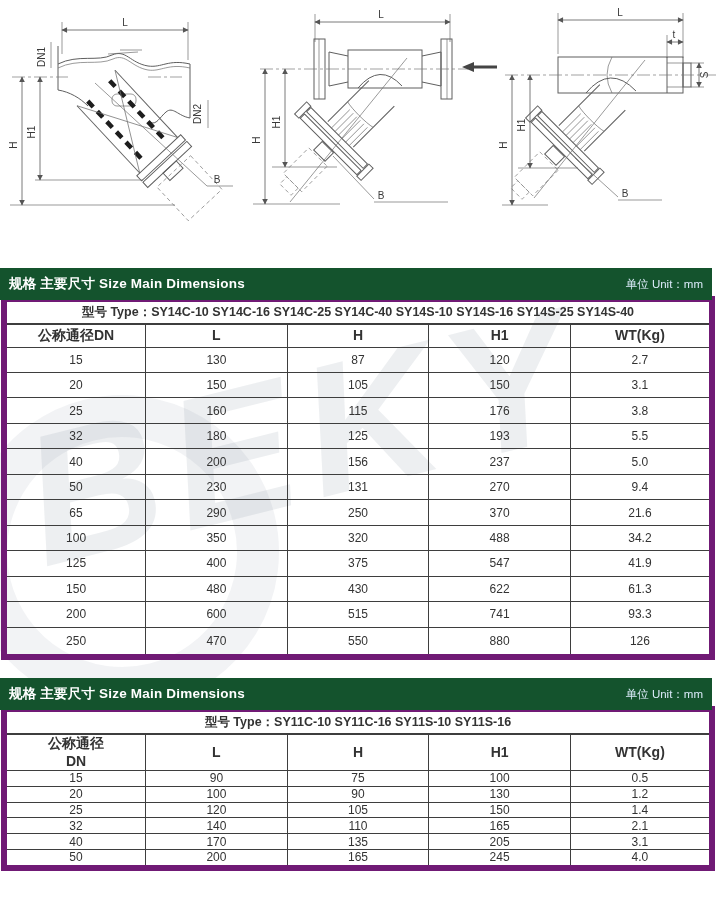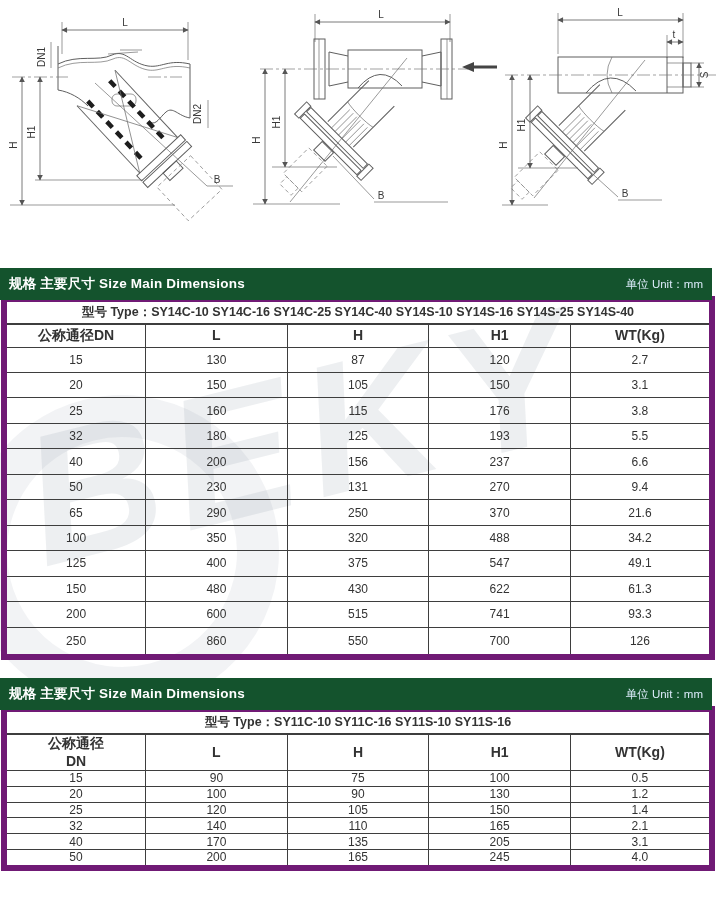--- a/index.html
+++ b/index.html
@@ -283,21 +283,21 @@
         <td>180</td>
         <td>125</td>
         <td>193</td>
         <td>5.5</td>
       </tr>
       <tr>
         <td>40</td>
         <td>200</td>
         <td>156</td>
         <td>237</td>
-        <td>6.6</td>
+        <td>5.0</td>
       </tr>
       <tr>
         <td>50</td>
         <td>230</td>
         <td>131</td>
         <td>270</td>
         <td>9.4</td>
       </tr>
       <tr>
         <td>65</td>
@@ -311,41 +311,41 @@
         <td>350</td>
         <td>320</td>
         <td>488</td>
         <td>34.2</td>
       </tr>
       <tr>
         <td>125</td>
         <td>400</td>
         <td>375</td>
         <td>547</td>
-        <td>49.1</td>
+        <td>41.9</td>
       </tr>
       <tr>
         <td>150</td>
         <td>480</td>
         <td>430</td>
         <td>622</td>
         <td>61.3</td>
       </tr>
       <tr>
         <td>200</td>
         <td>600</td>
         <td>515</td>
         <td>741</td>
         <td>93.3</td>
       </tr>
       <tr>
         <td>250</td>
-        <td>860</td>
+        <td>470</td>
         <td>550</td>
-        <td>700</td>
+        <td>880</td>
         <td>126</td>
       </tr>
     </tbody>
 </table>
 
 <div class="section-bar" id="bar2">
   <span class="title">规格 主要尺寸 Size Main Dimensions</span>
   <span class="unit">单位 Unit：mm</span>
 </div>
 

